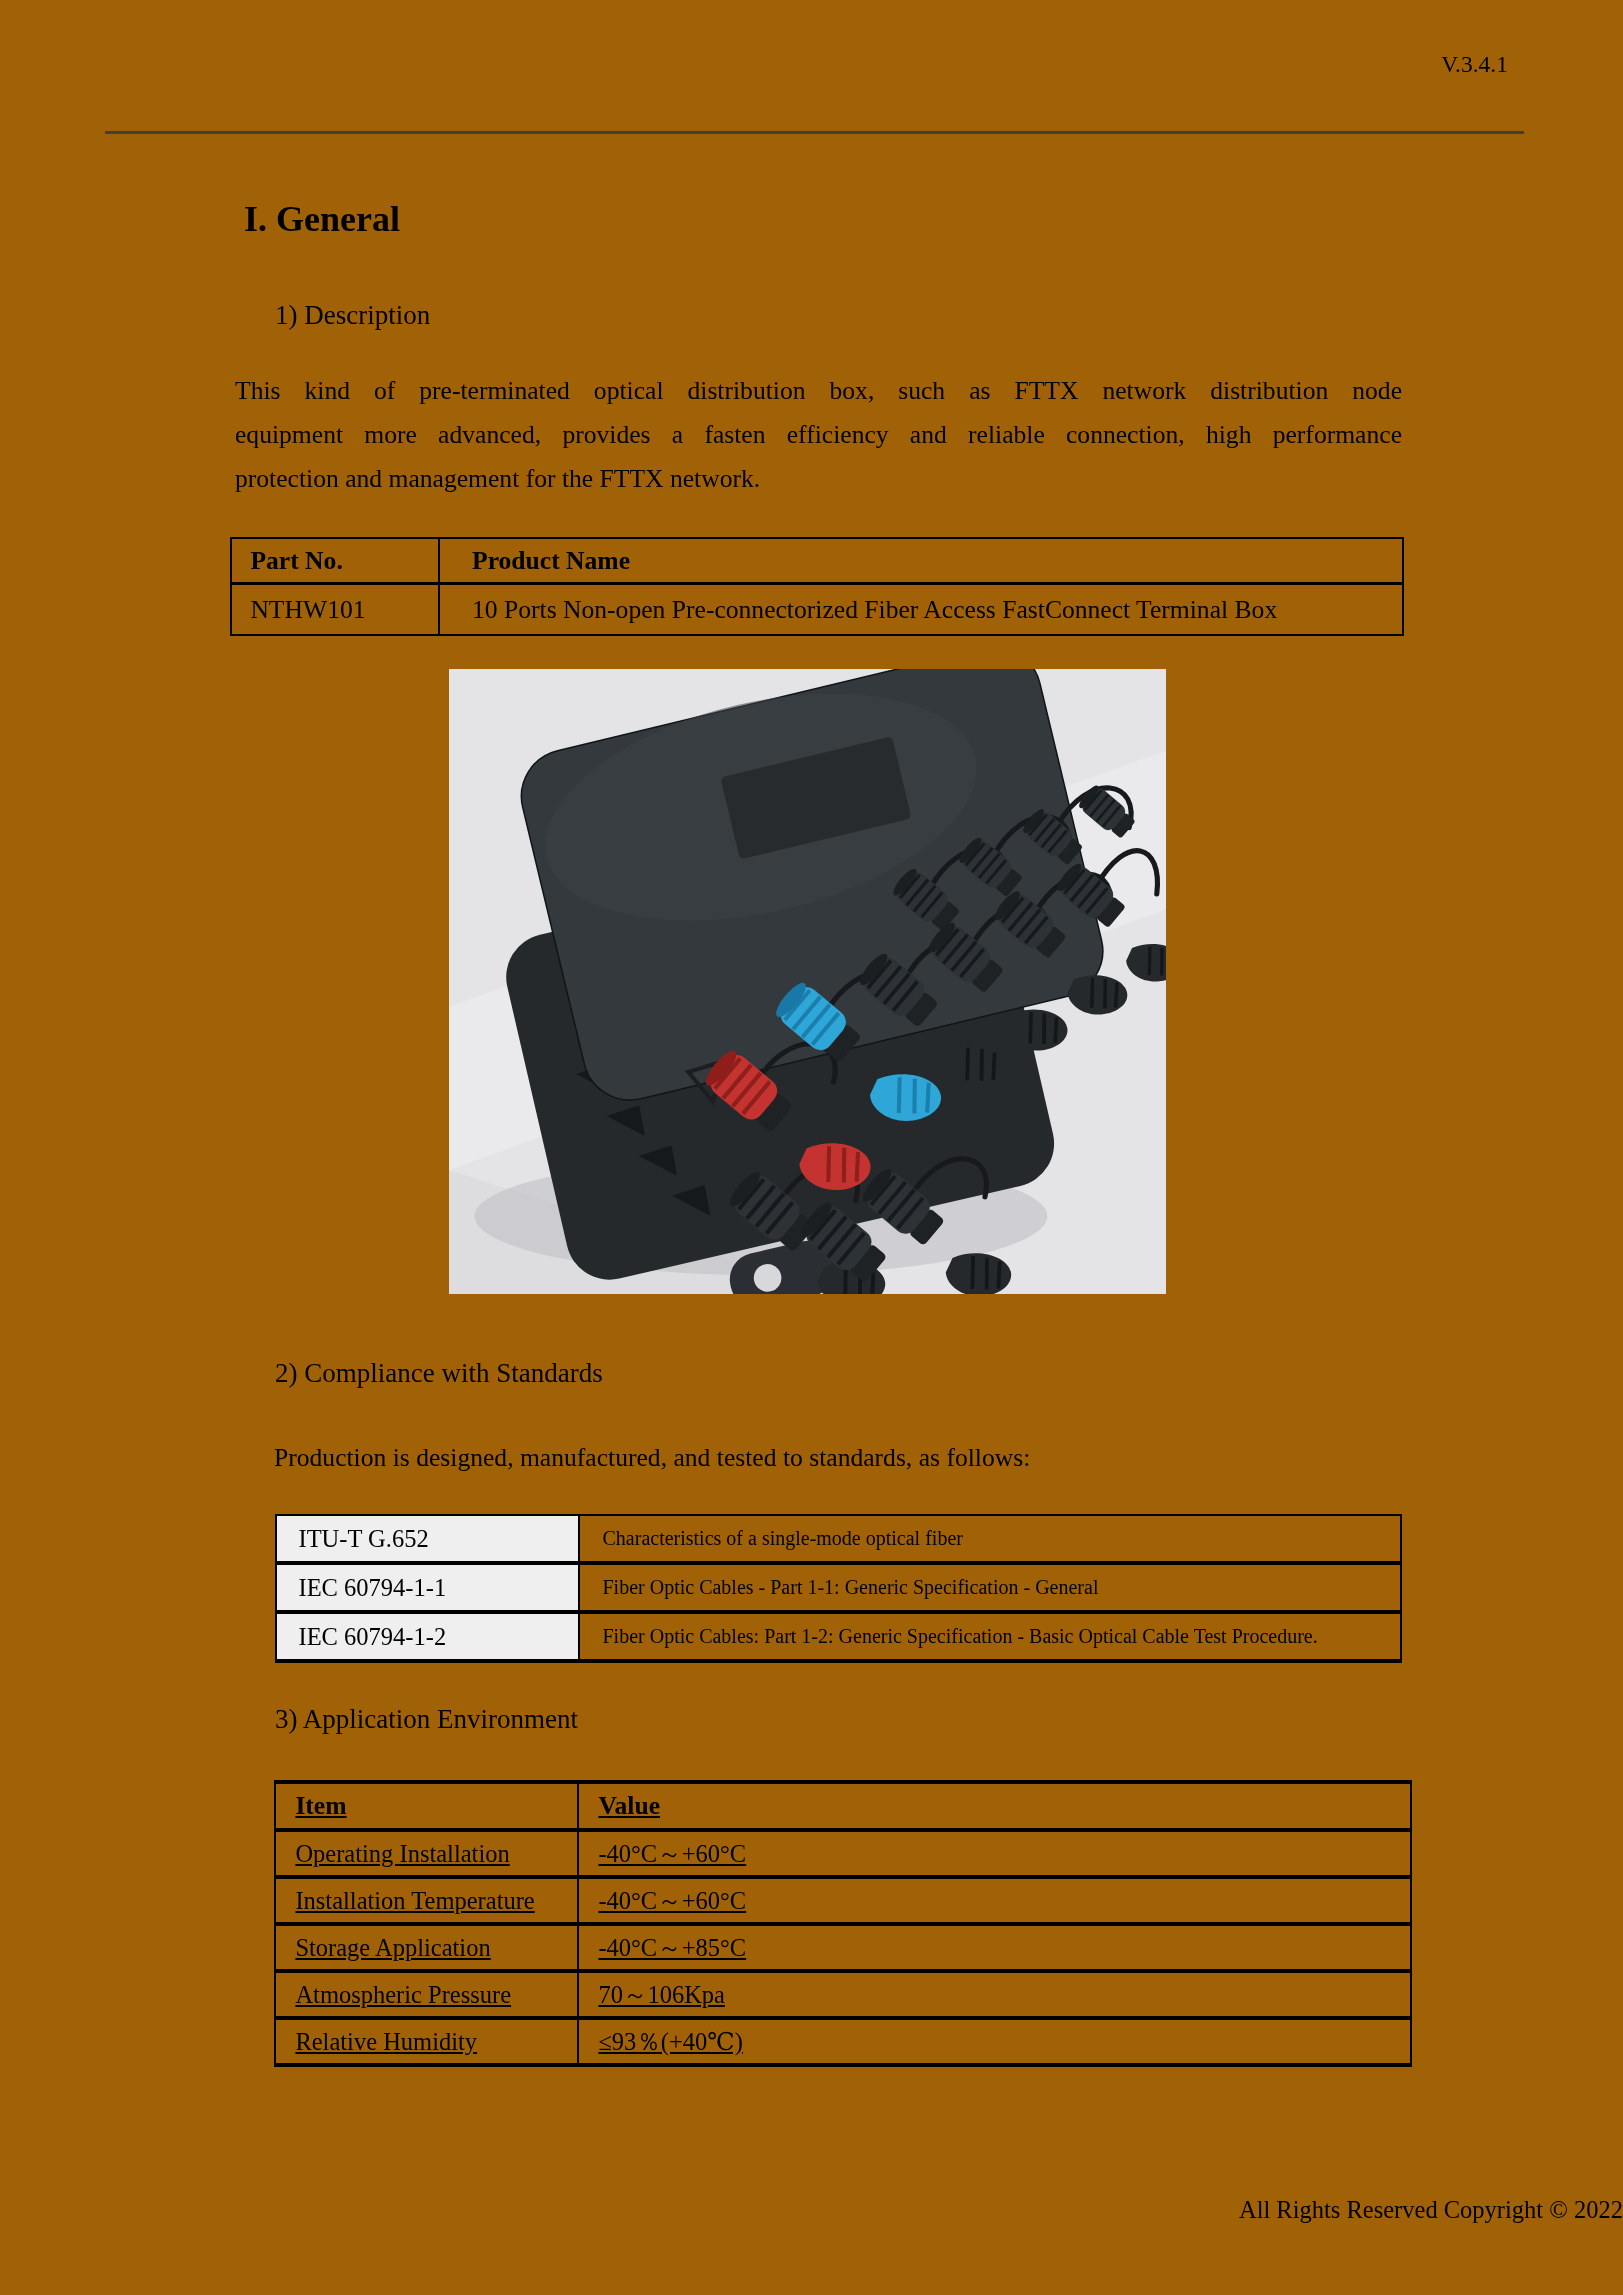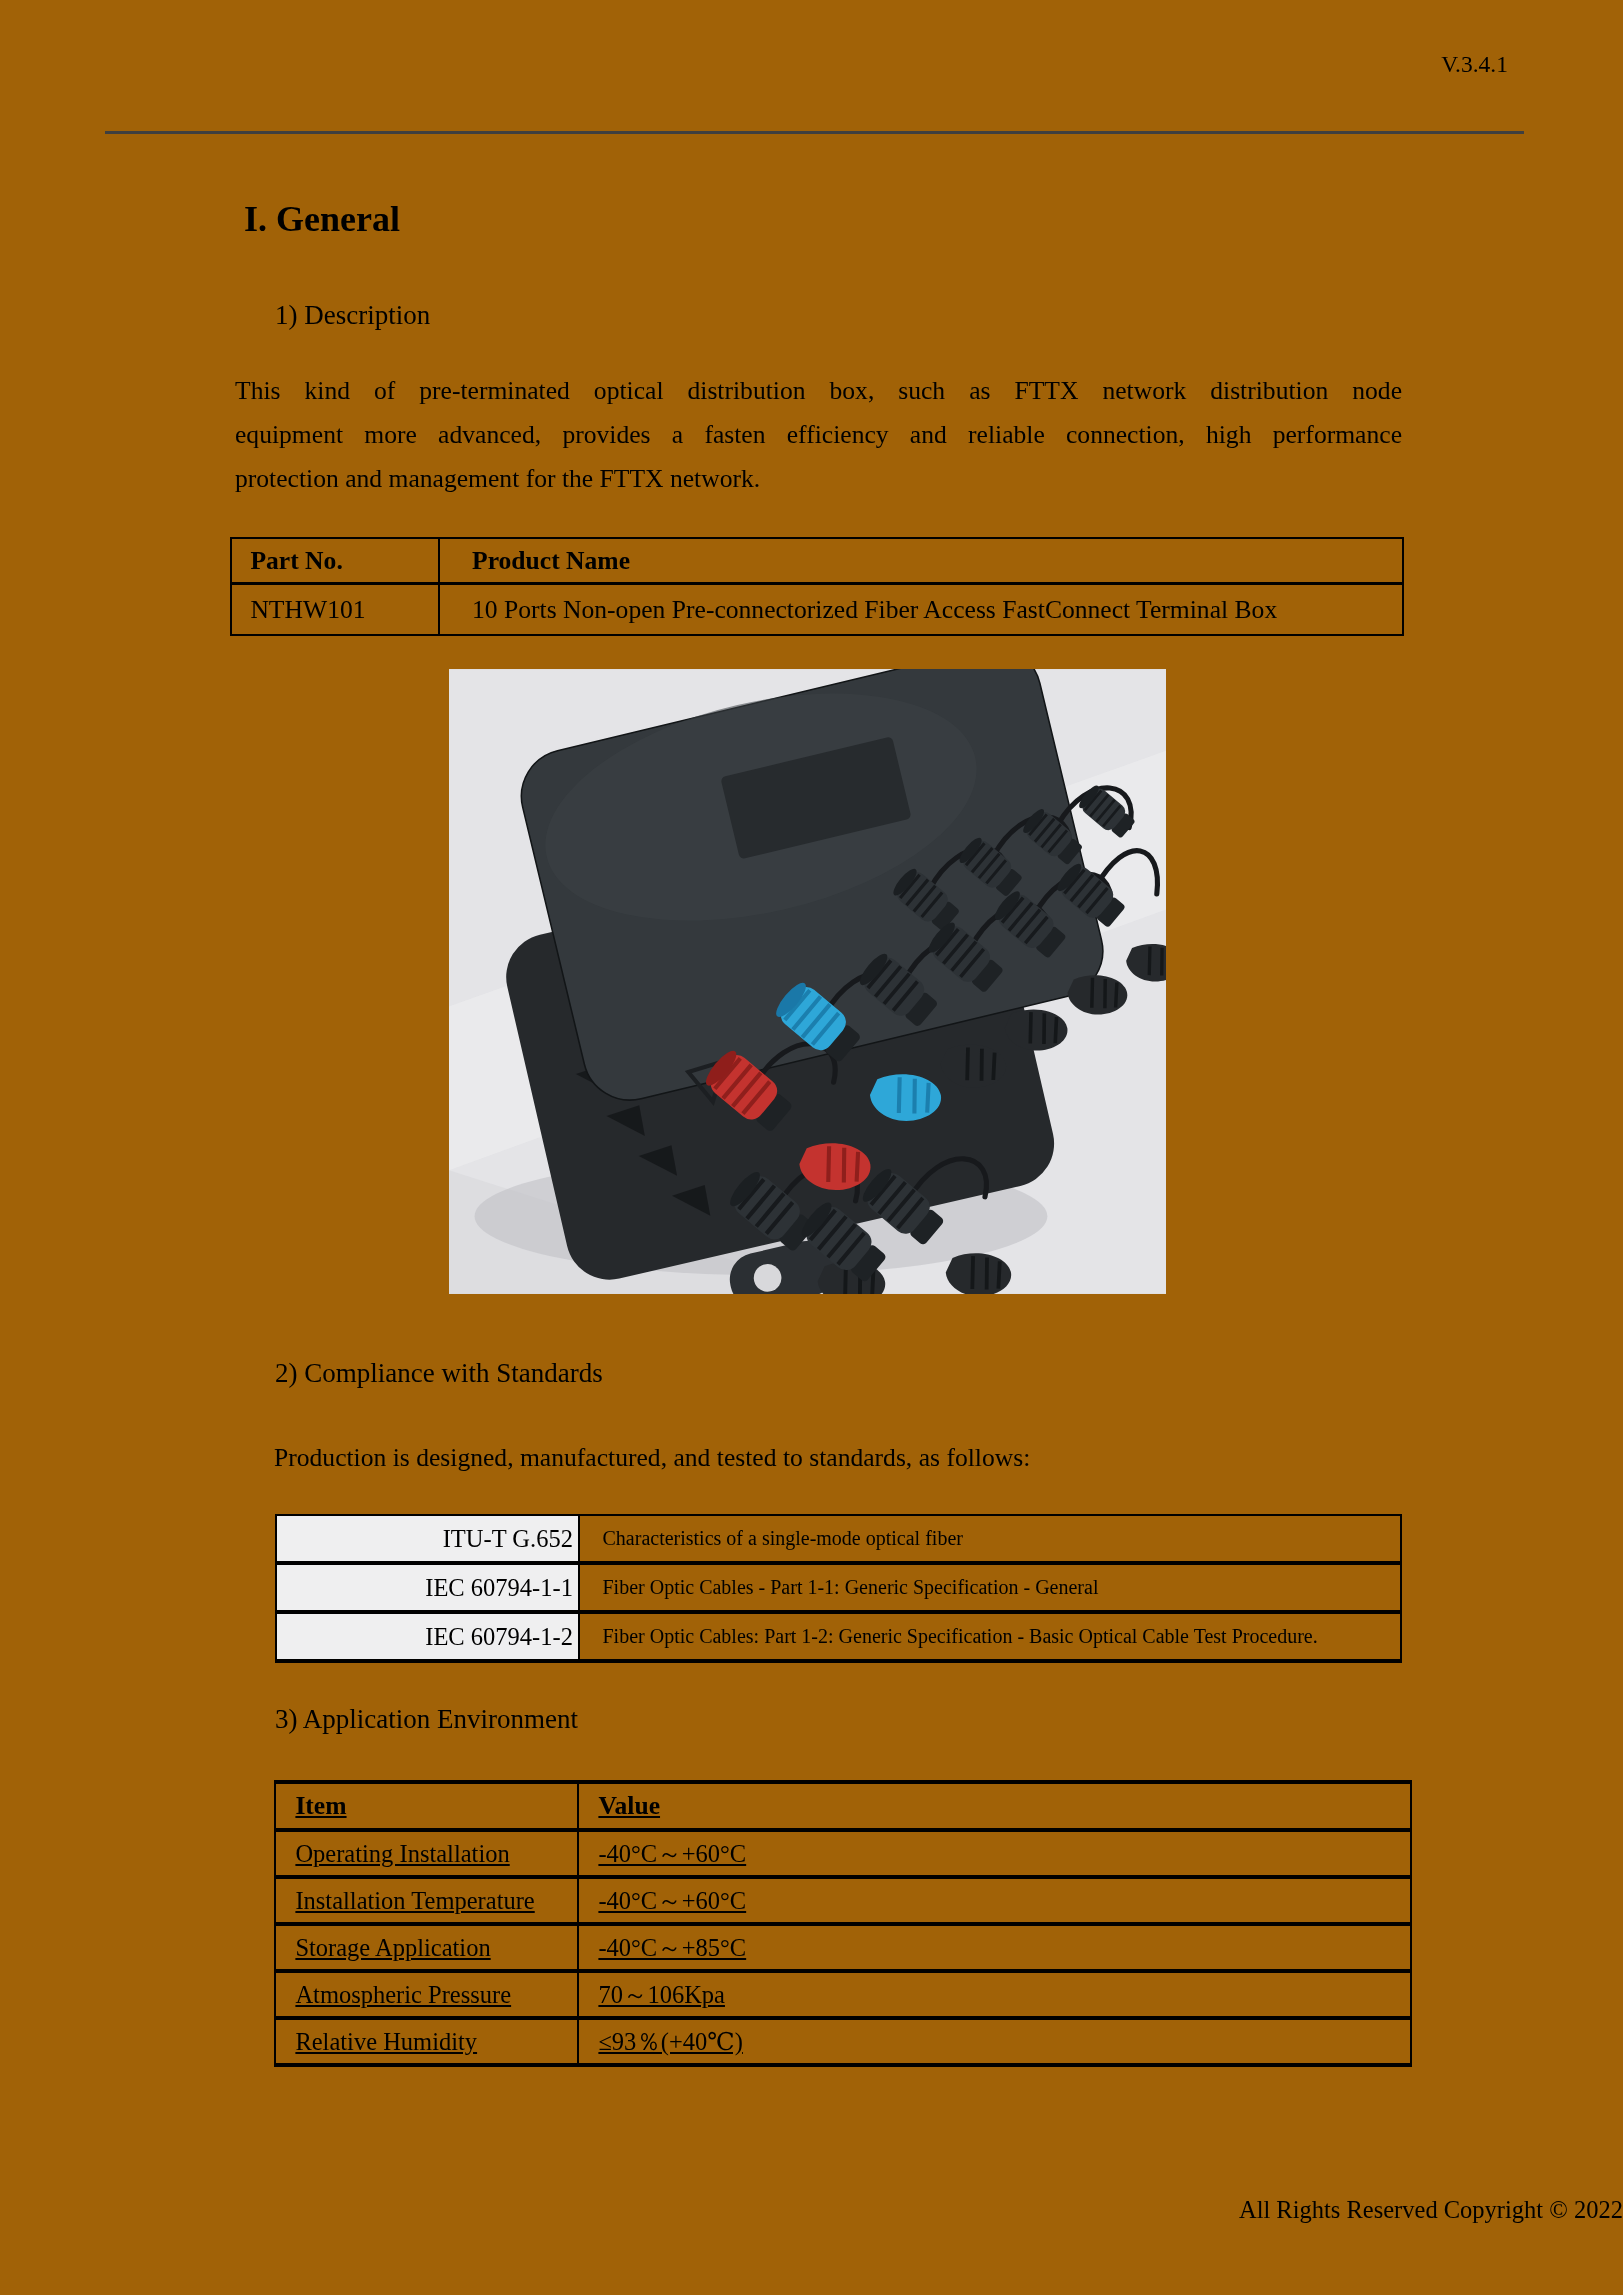--- a/index.html
+++ b/index.html
@@ -44,21 +44,21 @@
   .t1 td { height:49px; font-weight:normal; }
   .t1 .c2 { padding-left:32px; }
 
   .t2 { position:absolute; top:1514px; left:275px; width:1125px; }
   .t2 td {
     border-left:2px solid #000; border-right:2px solid #000;
     border-top:4.6px solid #000; border-bottom:4.6px solid #000;
     height:45px;
   }
   .t2 tr:first-child td { border-top-width:2.6px; }
-  .t2 td.code { background:#efeff0; font-size:24.5px; padding:0 5.1px 0 21.5px;text-align:right; }
+  .t2 td.code { background:#efeff0; font-size:24.5px; padding:0 5.1px 0 21.5px; }
   .t2 td.desc { font-size:20px; padding:0 5.1px 0 22.5px; }
 
   .t3 { position:absolute; top:1780px; left:274px; width:1136px; }
   .t3 th, .t3 td {
     border-left:2px solid #000; border-right:2px solid #000;
     border-top:4.6px solid #000; border-bottom:4.6px solid #000;
     padding:0 5.1px 0 19.4px;
     text-decoration:underline;
   }
   .t3 th { height:44px; font-size:25.6px; font-weight:bold; }

